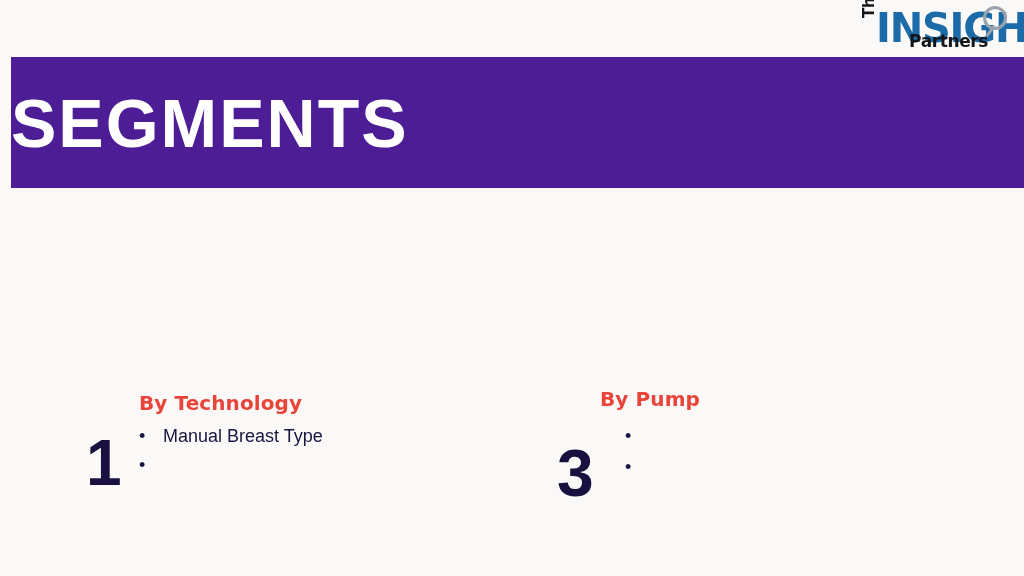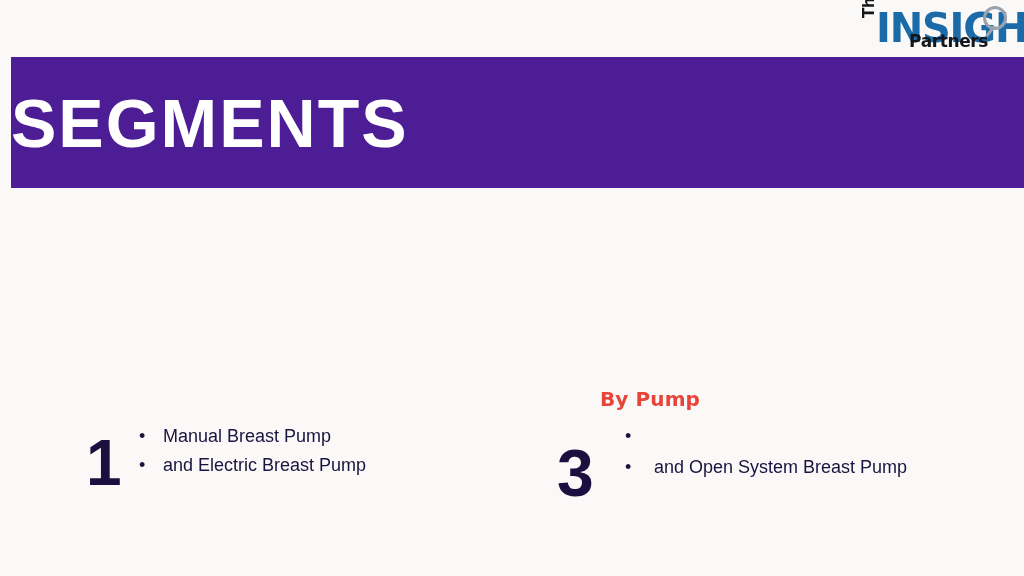--- a/index.html
+++ b/index.html
@@ -195,48 +195,47 @@
       <span class="logo-partners">Partners</span>
     </div>
   </div>
 
   <div class="banner">
     <h1 class="banner-title">SEGMENTS</h1>
   </div>
 
   <div class="block" id="block1">
     <span class="block-num">1</span>
+    <span class="block-heading">By Technology</span>
     <ul class="block-list">
       <li>
         <span class="bullet">•</span>
-        <span>Manual Breast Pump</span>
-      </li>
-      <li>
-        <span class="bullet">•</span>
-        <span>and Electric Breast Pump</span>
+        <span>Manual Breast Type</span>
+      </li>
+      <li>
+        <span class="bullet">•</span>
       </li>
     </ul>
   </div>
 
   <div class="block" id="block2">
     
     
     
   </div>
 
   <div class="block" id="block3">
     <span class="block-num">3</span>
     <span class="block-heading">By Pump</span>
     <ul class="block-list">
       <li>
         <span class="bullet">•</span>
       </li>
       <li>
         <span class="bullet">•</span>
-        <span>and Open System Breast Pump</span>
       </li>
     </ul>
   </div>
 
   <div class="block" id="block4">
     
     
     
   </div>
 

